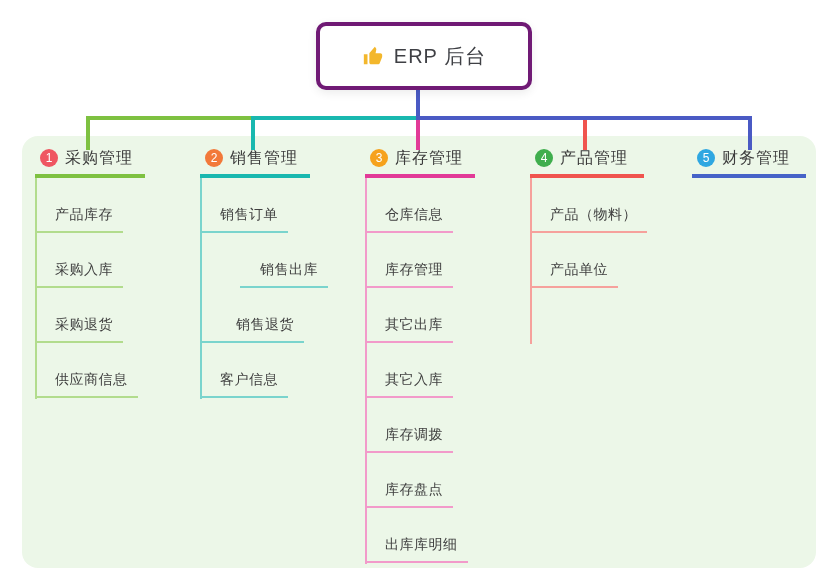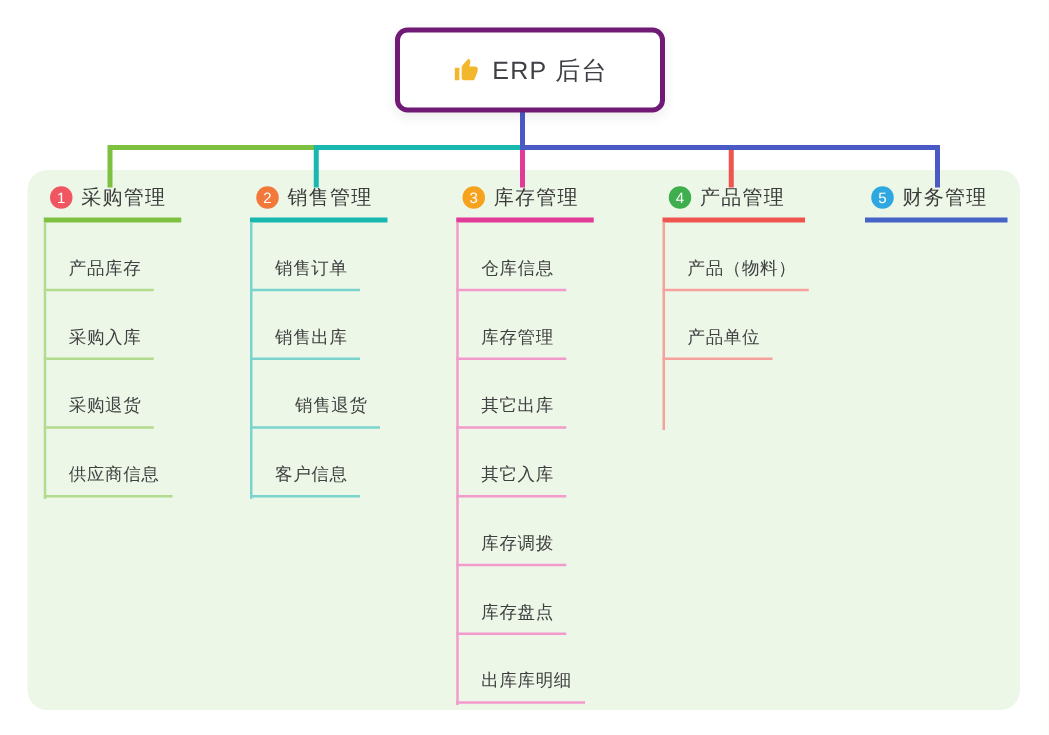--- a/index.html
+++ b/index.html
@@ -106,21 +106,21 @@
       <span class="badge" style="background: rgb(242, 121, 58);">2</span>
       <span class="branch-label">销售管理</span>
     </div>
     <div class="children">
       <div class="tree-line" style="background: rgb(122, 212, 205); height: 221px;"></div>
       <ul class="child-list">
           <li>
             <span style="border-bottom-color: rgb(122, 212, 205); margin-top: 36px;">销售订单</span>
           </li>
           <li>
-            <span style="border-bottom-color: rgb(122, 212, 205);">销售出库</span>
+            <span style="border-bottom-color: rgb(122, 212, 205); margin-left: 40px;">销售出库</span>
           </li>
           <li>
             <span style="border-bottom-color: rgb(122, 212, 205); padding-left: 36px;">销售退货</span>
           </li>
           <li>
             <span style="border-bottom-color: rgb(122, 212, 205);">客户信息</span>
           </li>
         </ul>
     </div>
   </div>

